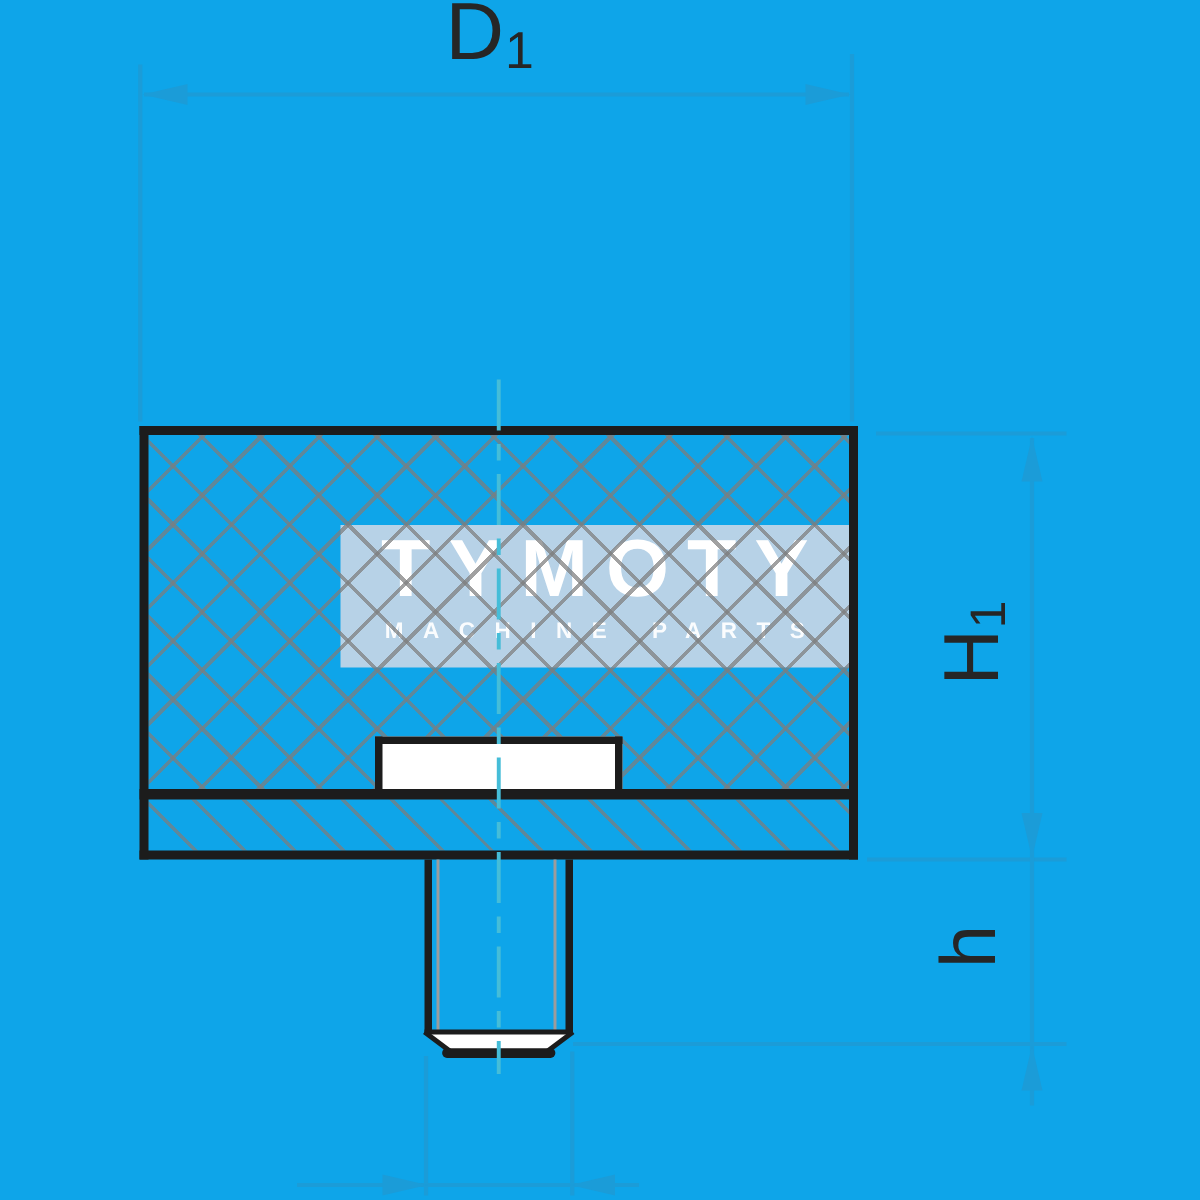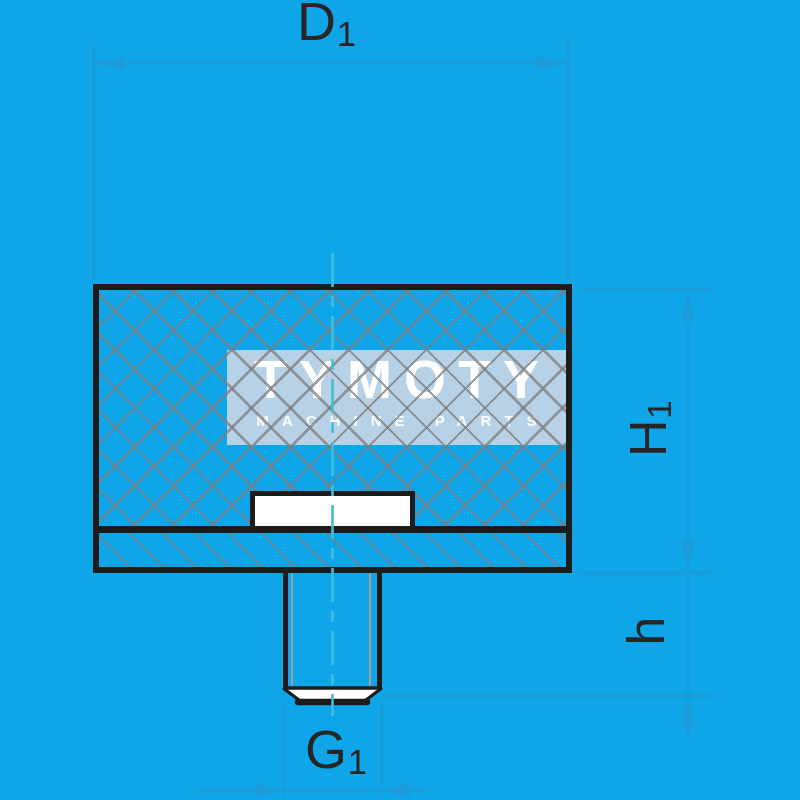--- a/index.html
+++ b/index.html
@@ -155,17 +155,14 @@
   </div>
 
   <div class="dim-label rot" style="left:648px; top:429px;">
     <span>H</span><sub>1</sub>
   </div>
 
   <div class="dim-label rot" style="left:646px; top:631px;">
     <span>h</span><sub></sub>
   </div>
 
-  <div class="dim-label" style="left:305px; top:722px;">
-    <span>G</span><sub>1</sub>
-  </div>
 
 </div>
 
 </body></html>

